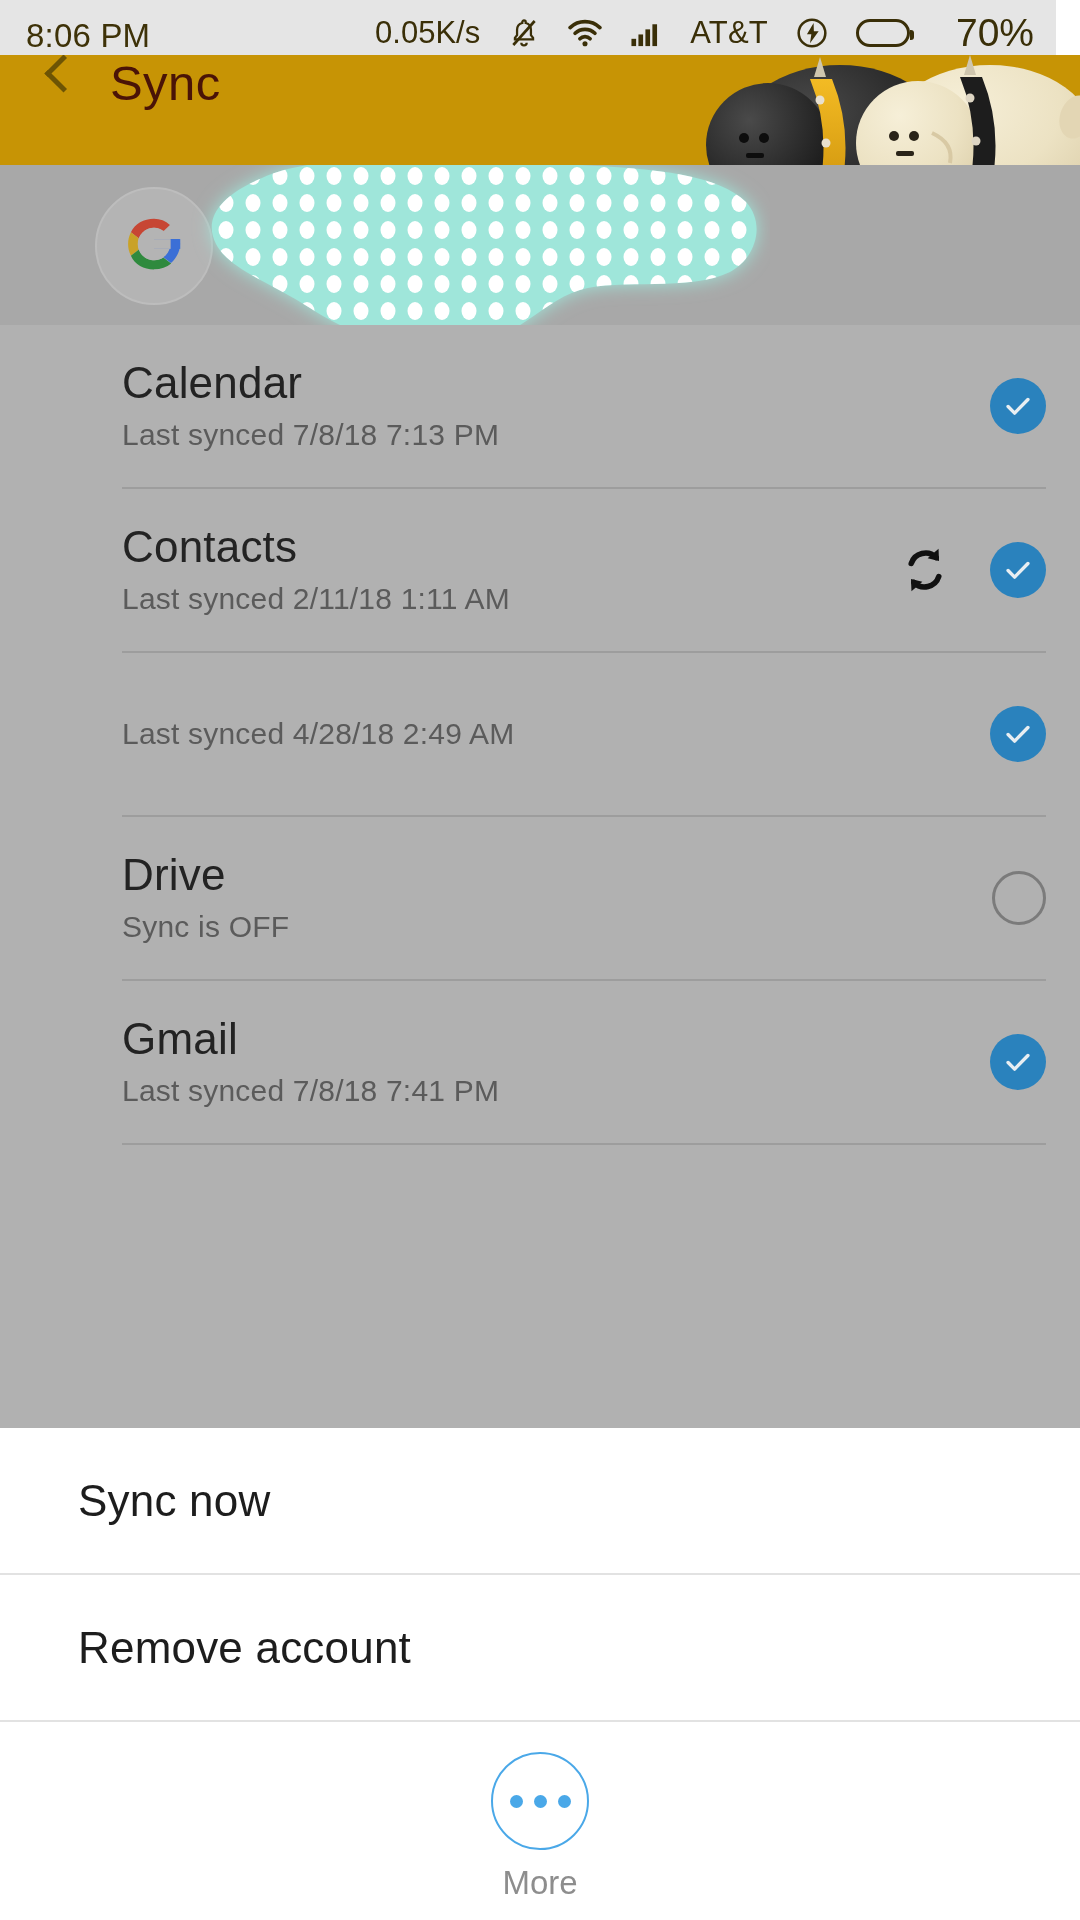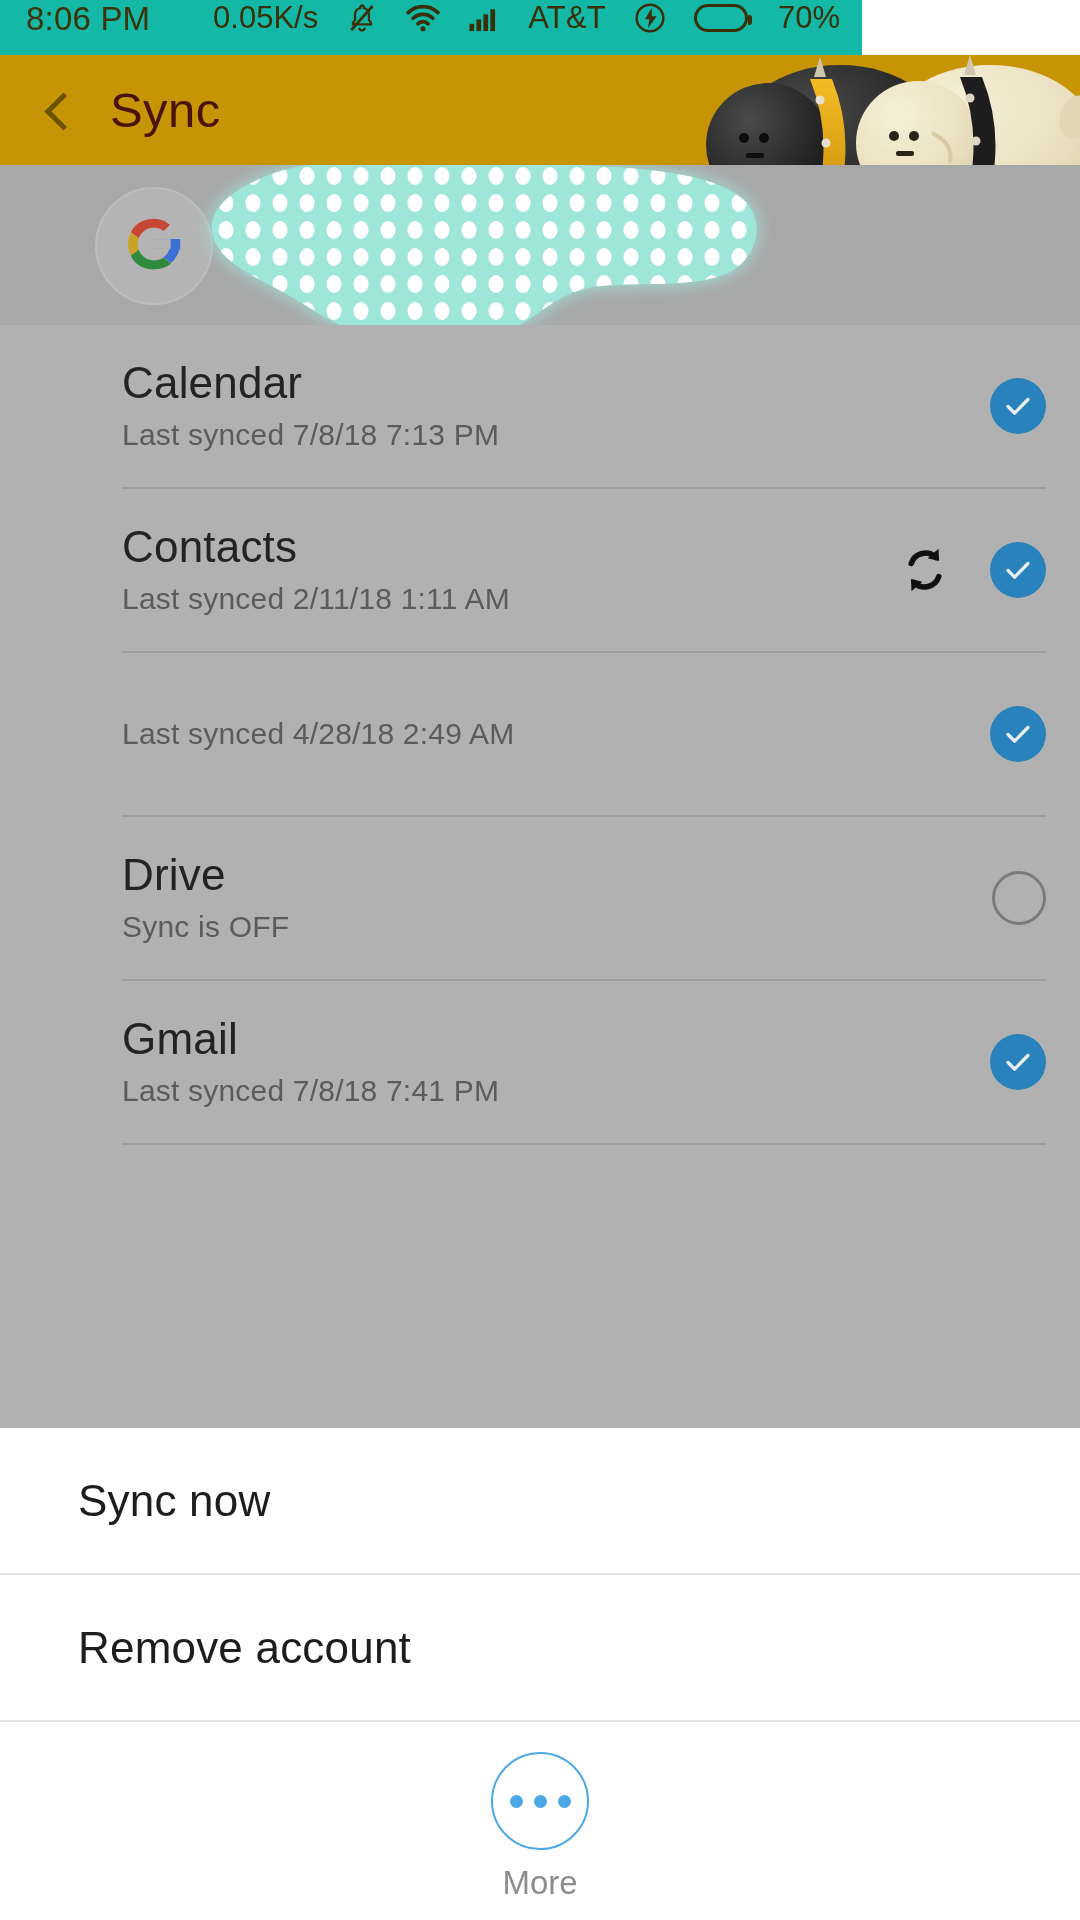--- a/index.html
+++ b/index.html
@@ -12,24 +12,24 @@
     position: relative;
     overflow: hidden;
     font-family: "Liberation Sans", sans-serif;
     -webkit-font-smoothing: antialiased;
   }
 
   
   .status-bar {
     position: absolute;
     left: 0; top: 0;
-    width: 862px; height: 55px;
-    background: #14b8a6;
-    display: flex;
-    align-items: flex-start;
+    width: 1056px; height: 55px;
+    background: #e5e5e5;
+    display: flex;
+    align-items: flex-end;
     box-sizing: border-box;
     padding: 0 22px 0 26px;
   }
   .status-time {
     font-size: 33px;
     color: #3e3208;
     letter-spacing: 0.2px;
   }
   .status-right {
     margin-left: auto;
@@ -41,22 +41,23 @@
     font-size: 31px;
     color: #3a2f08;
     letter-spacing: 0;
   }
   .carrier {
     font-size: 31px;
     color: #3a2f08;
     letter-spacing: 0.2px;
   }
   .batt-pct {
-    font-size: 31px;
+    font-size: 39px;
     color: #3a2f08;
+    margin-left: 16px;
   }
   .sb-icon { display:flex; align-items:center; }
   .batt {
     width: 54px; height: 28px;
     border: 3px solid #3a2f08;
     border-radius: 14px;
     position: relative;
     box-sizing: border-box;
     padding: 2px;
     margin-right: 2px;
@@ -82,21 +83,21 @@
     left: 0; top: 55px;
     width: 1080px; height: 110px;
     background: #c79405;
     overflow: hidden;
   }
   .header-row {
     position: absolute;
     left: 0; top: 0;
     height: 110px;
     display: flex;
-    align-items: center;
+    align-items: flex-start;
     padding-left: 38px;
     z-index: 3;
   }
   .back-chevron {
     width: 34px; height: 34px;
     position: relative;
     margin-right: 38px;
     cursor: pointer;
   }
   .back-chevron:before {

